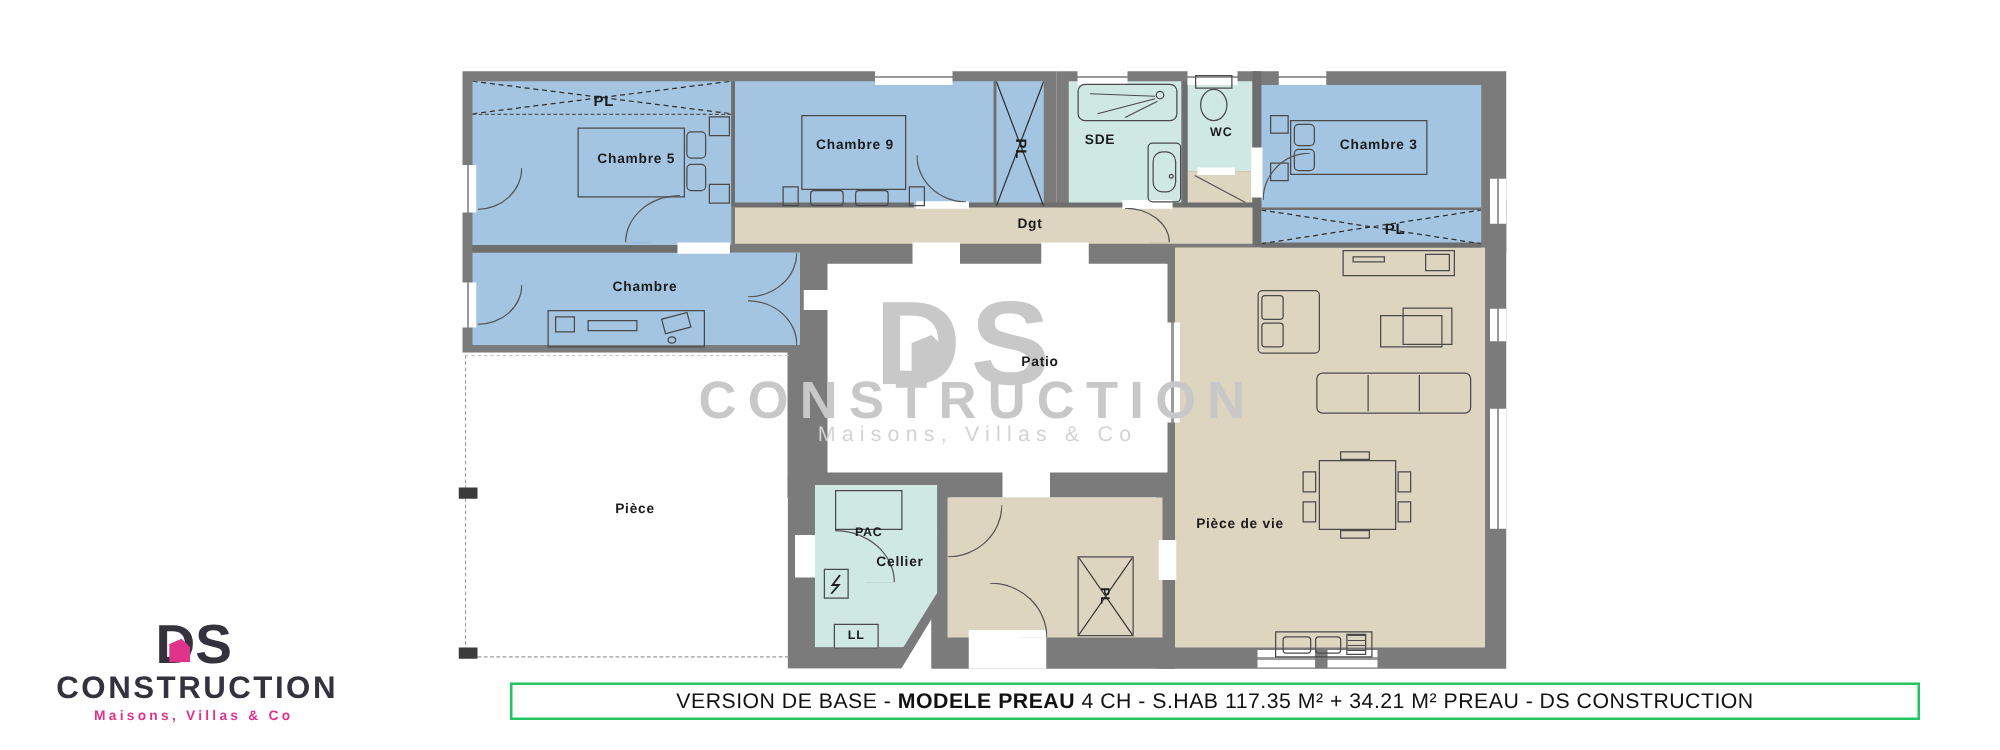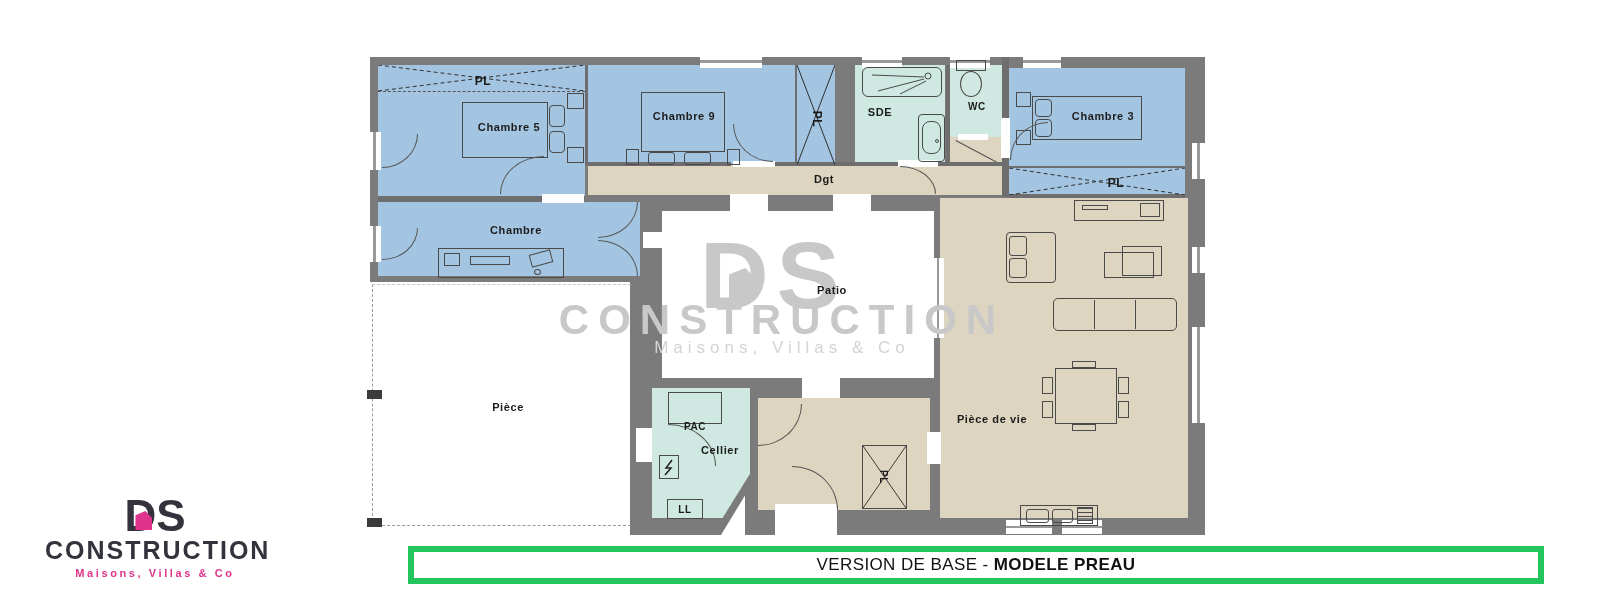--- a/index.html
+++ b/index.html
@@ -40,21 +40,21 @@
          letter-spacing:5px;color:var(--wmk2);z-index:50;white-space:nowrap;}
   
   #logo{position:absolute;left:45px;top:494px;width:220px;text-align:center;z-index:70;}
   #logo-ds{position:relative;display:inline-block;font-size:44px;font-weight:800;color:var(--ink);line-height:1;}
   #logo-notch{position:absolute;left:11px;top:17px;width:17px;height:19px;background:var(--pink);
          clip-path:polygon(0 100%,0 22%,58% 0,100% 38%,100% 100%);}
   #logo-word{font-size:25px;font-weight:700;color:var(--ink);letter-spacing:2px;margin-top:-2px;}
   #logo-tag{font-size:11px;font-weight:bold;color:var(--pink);letter-spacing:2.6px;margin-top:2px;}
   
   #banner{position:absolute;left:408px;top:546px;width:1124px;height:26px;background:#fff;
-         border:6px solid #22c55e;z-index:70;display:flex;align-items:center;justify-content:center;
+         border:2px solid #22c55e;z-index:70;display:flex;align-items:center;justify-content:center;
          font-size:17px;color:#111;letter-spacing:.4px;white-space:pre;}
   #banner b{font-weight:bold;}
   .leaf{position:absolute;background:#555;z-index:30;transform-origin:left top;}
   .thinline{position:absolute;background:#4a4a4a;z-index:31;}
 </style>
 </head>
 <body>
 
 <div id="stage">
 
@@ -244,16 +244,16 @@
   <div id="logo">
     <div id="logo-ds">
       <span>DS</span>
       <span id="logo-notch"></span>
     </div>
     <div id="logo-word">CONSTRUCTION</div>
     <div id="logo-tag">Maisons, Villas &amp; Co</div>
   </div>
 
   <div id="banner">
-    <span>VERSION DE BASE - </span><b>MODELE PREAU</b>
+    <span>VERSION DE BASE - </span><b>MODELE PREAU</b><span> 4 CH - S.HAB 117.35 M² + 34.21 M² PREAU - DS CONSTRUCTION</span>
   </div>
 
 </div>
 
 </body></html>

